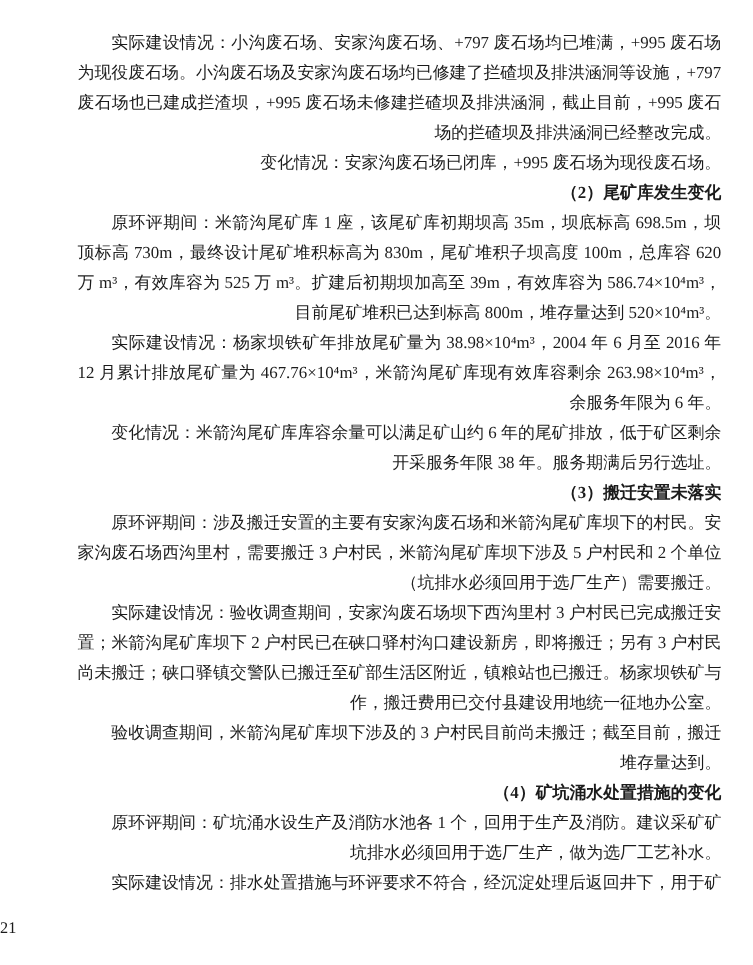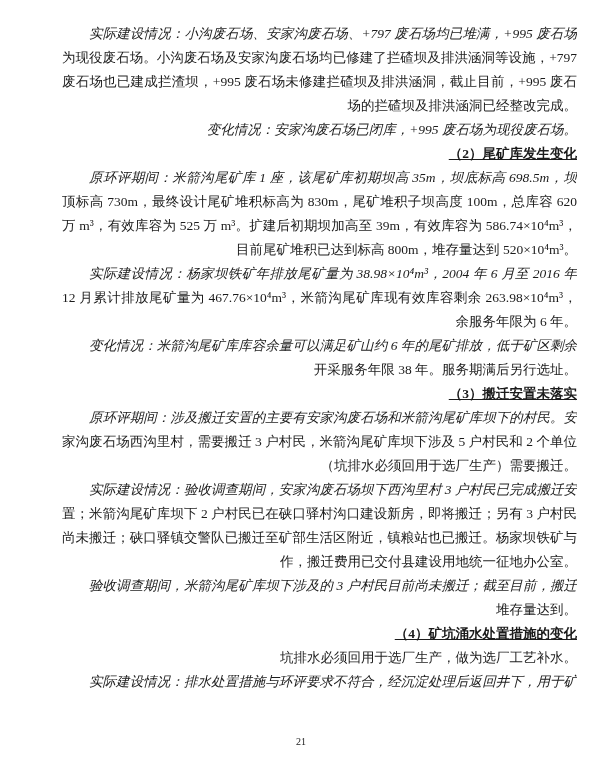--- a/index.html
+++ b/index.html
@@ -30,34 +30,32 @@
     white-space: nowrap;
     text-align: right;
   }
   .ln.j {
     white-space: normal;
     text-align: justify;
     text-align-last: justify;
   }
   .ind {
     text-indent: 27px;
-    font-style: italic;
   }
   .head {
     font-weight: bold;
     text-indent: 27px;
-    text-decoration: underline;
   }
   .page-number {
     position: absolute;
     left: 0;
     right: 0;
     top: 735px;
-    text-align: center;
-    font-size: 10px;
+    text-align: left;
+    font-size: 13px;
     line-height: 14px;
     color: #1b1b1b;
   }
 </style>
 </head>
 <body>
 
 <div class="page">
   <div class="content">
     <div class="ln ind j">实际建设情况：小沟废石场、安家沟废石场、+797 废石场均已堆满，+995 废石场</div>
@@ -79,17 +77,18 @@
     <div class="ln ind j">原环评期间：涉及搬迁安置的主要有安家沟废石场和米箭沟尾矿库坝下的村民。安</div>
     <div class="ln j">家沟废石场西沟里村，需要搬迁 3 户村民，米箭沟尾矿库坝下涉及 5 户村民和 2 个单位</div>
     <div class="ln">（坑排水必须回用于选厂生产）需要搬迁。</div>
     <div class="ln ind j">实际建设情况：验收调查期间，安家沟废石场坝下西沟里村 3 户村民已完成搬迁安</div>
     <div class="ln j">置；米箭沟尾矿库坝下 2 户村民已在硖口驿村沟口建设新房，即将搬迁；另有 3 户村民</div>
     <div class="ln j">尚未搬迁；硖口驿镇交警队已搬迁至矿部生活区附近，镇粮站也已搬迁。杨家坝铁矿与</div>
     <div class="ln">作，搬迁费用已交付县建设用地统一征地办公室。</div>
     <div class="ln ind j">验收调查期间，米箭沟尾矿库坝下涉及的 3 户村民目前尚未搬迁；截至目前，搬迁</div>
     <div class="ln">堆存量达到。</div>
     <div class="ln head">（4）矿坑涌水处置措施的变化</div>
+    <div class="ln ind j">原环评期间：矿坑涌水设生产及消防水池各 1 个，回用于生产及消防。建议采矿矿</div>
     <div class="ln">坑排水必须回用于选厂生产，做为选厂工艺补水。</div>
     <div class="ln ind j">实际建设情况：排水处置措施与环评要求不符合，经沉淀处理后返回井下，用于矿</div>
   </div>
   <div class="page-number">21</div>
 </div>
 
 </body></html>

